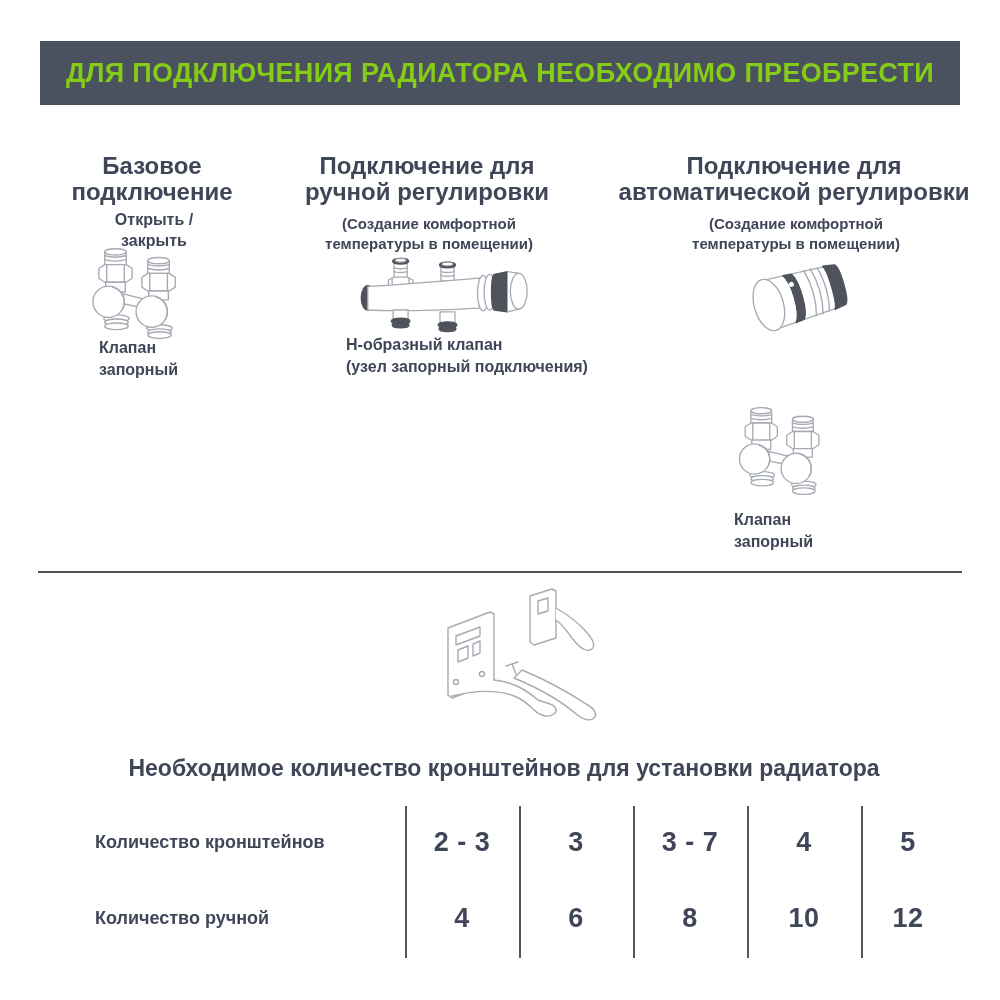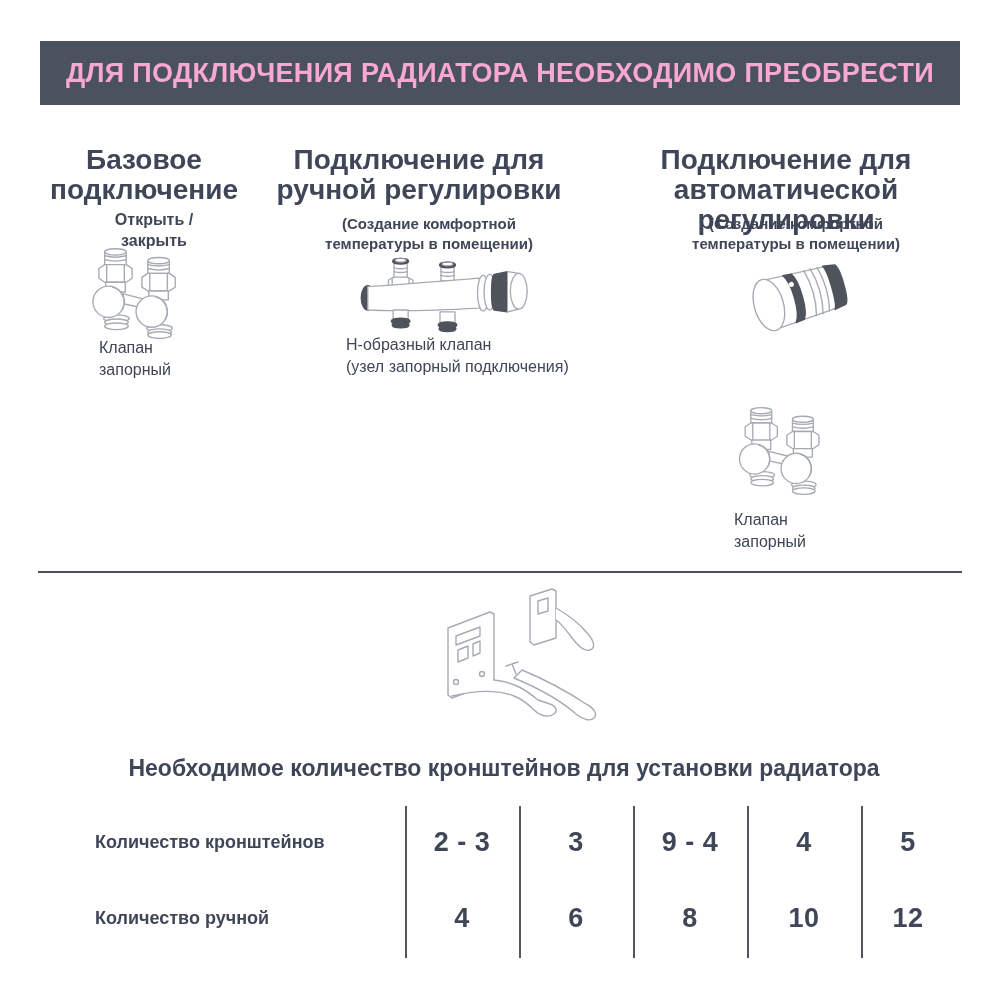--- a/index.html
+++ b/index.html
@@ -8,26 +8,26 @@
     font-family:"Liberation Sans", sans-serif;color:#3f4657;overflow:hidden;
   }
   .abs{position:absolute;}
   .pre{white-space:pre-line;}
   
   .topbar{
     left:40px;top:41px;width:920px;height:64px;background:#4a515f;
     display:flex;align-items:center;justify-content:center;
   }
   .topbar h1{
-    margin:16px;color:#f9a8d4;font-size:27px;font-weight:bold;letter-spacing:.3px;
+    margin:16px;color:#84cc16;font-size:27px;font-weight:bold;letter-spacing:.3px;
   }
   
-  .col-title{font-size:28px;font-weight:bold;line-height:1.07;text-align:center;margin:4px;}
+  .col-title{font-size:24px;font-weight:bold;line-height:1.07;text-align:center;margin:12px;}
   .col-sub{font-size:15px;font-weight:bold;line-height:1.3;text-align:center;margin:14px;}
-  .caption{font-size:16px;font-weight:normal;line-height:1.35;text-align:left;margin:0;}
+  .caption{font-size:16px;font-weight:bold;line-height:1.35;text-align:left;margin:0;}
   
   .divider{left:38px;top:571px;width:924px;height:2px;background:#4d5056;}
   
   .table-title{left:0;top:751px;width:1000px;text-align:center;font-size:23px;font-weight:bold;margin:4px;}
   .table-wrap{left:60px;top:806px;width:895px;height:152px;}
   .vline{position:absolute;top:0;width:2px;height:152px;background:#53565c;}
   .trow{position:absolute;left:0;width:895px;display:flex;align-items:center;}
   .trow.r1{top:0;height:72px;}
   .trow.r2{top:72px;height:80px;}
   .tlabel{width:345px;box-sizing:border-box;padding-left:35px;font-size:18px;font-weight:bold;}
@@ -194,21 +194,21 @@
     <div class="vline" style="left:345px;"></div>
     <div class="vline" style="left:459px;"></div>
     <div class="vline" style="left:573px;"></div>
     <div class="vline" style="left:687px;"></div>
     <div class="vline" style="left:801px;"></div>
 
     <div class="trow r1">
       <div class="tlabel">Количество кронштейнов</div>
       <div class="tcell">2 - 3</div>
       <div class="tcell">3</div>
-      <div class="tcell">9 - 4</div>
+      <div class="tcell">3 - 7</div>
       <div class="tcell">4</div>
       <div class="tcell last">5</div>
     </div>
 
     <div class="trow r2">
       <div class="tlabel">Количество ручной</div>
       <div class="tcell">4</div>
       <div class="tcell">6</div>
       <div class="tcell">8</div>
       <div class="tcell">10</div>

